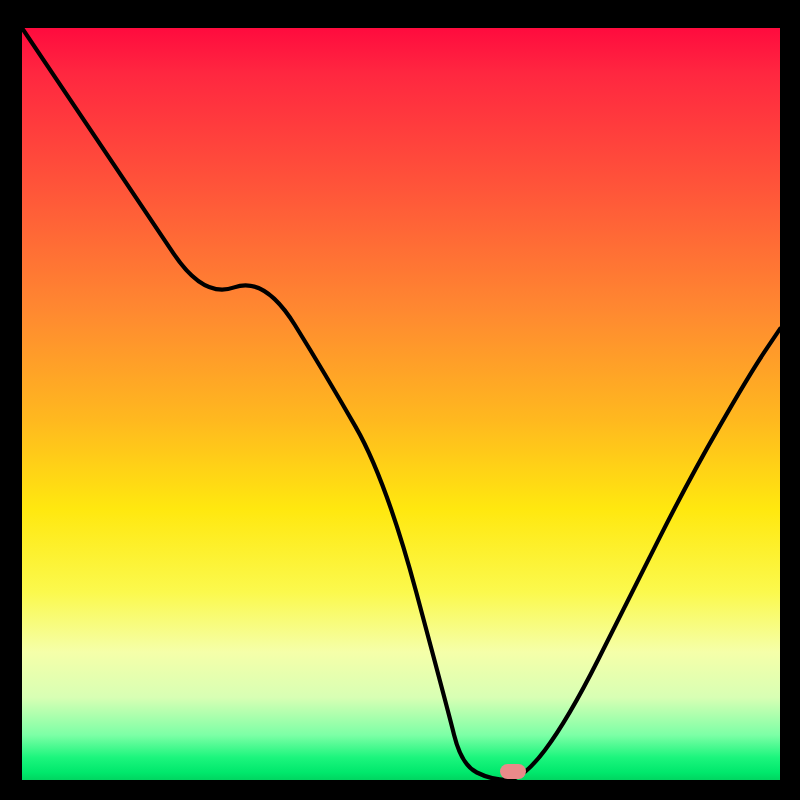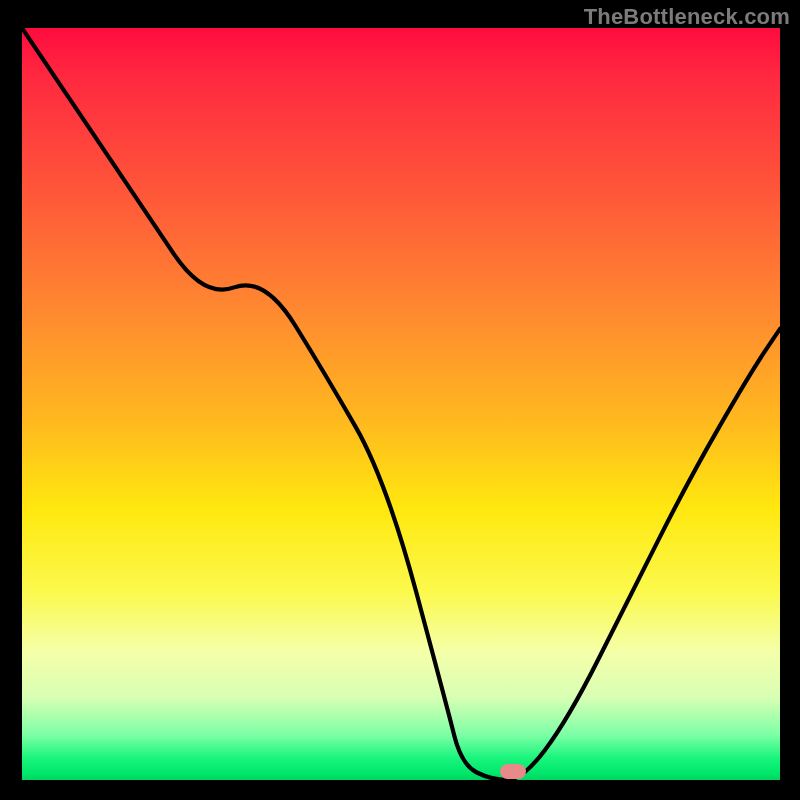--- a/index.html
+++ b/index.html
@@ -78,21 +78,20 @@
     stroke-width: 4.2;
     stroke-linecap: round;
     stroke-linejoin: round;
   }
 </style>
 </head>
 <body>
 
 <div class="frame">
 
-  <div class="attribution">TheBottleneck.com</div>
 
   <div class="plot-area">
     <div class="gradient"></div>
 
     <svg class="curve" viewBox="0 0 758 752" preserveAspectRatio="none">
 
       <path id="curve-path" d="M 0.0 0.0 Q 0.0 0.0 30.3 45.1 Q 60.6 90.2 91.0 135.4 Q 121.3 180.5 151.6 225.6 Q 181.9 270.7 212.2 259.4 Q 242.6 248.2 272.9 297.0 Q 303.2 345.9 333.5 398.6 Q 363.8 451.2 394.2 564.0 Q 424.5 676.8 432.1 706.9 Q 439.6 737.0 454.8 744.5 Q 470.0 752.0 485.1 752.0 Q 500.3 752.0 523.0 721.9 Q 545.8 691.8 576.1 631.7 Q 606.4 571.5 636.7 511.4 Q 667.0 451.2 697.4 398.6 Q 727.7 345.9 742.8 323.4 T 758.0 300.8"></path>
     </svg>
 
     <div class="marker" style="left: 478px;"></div>

